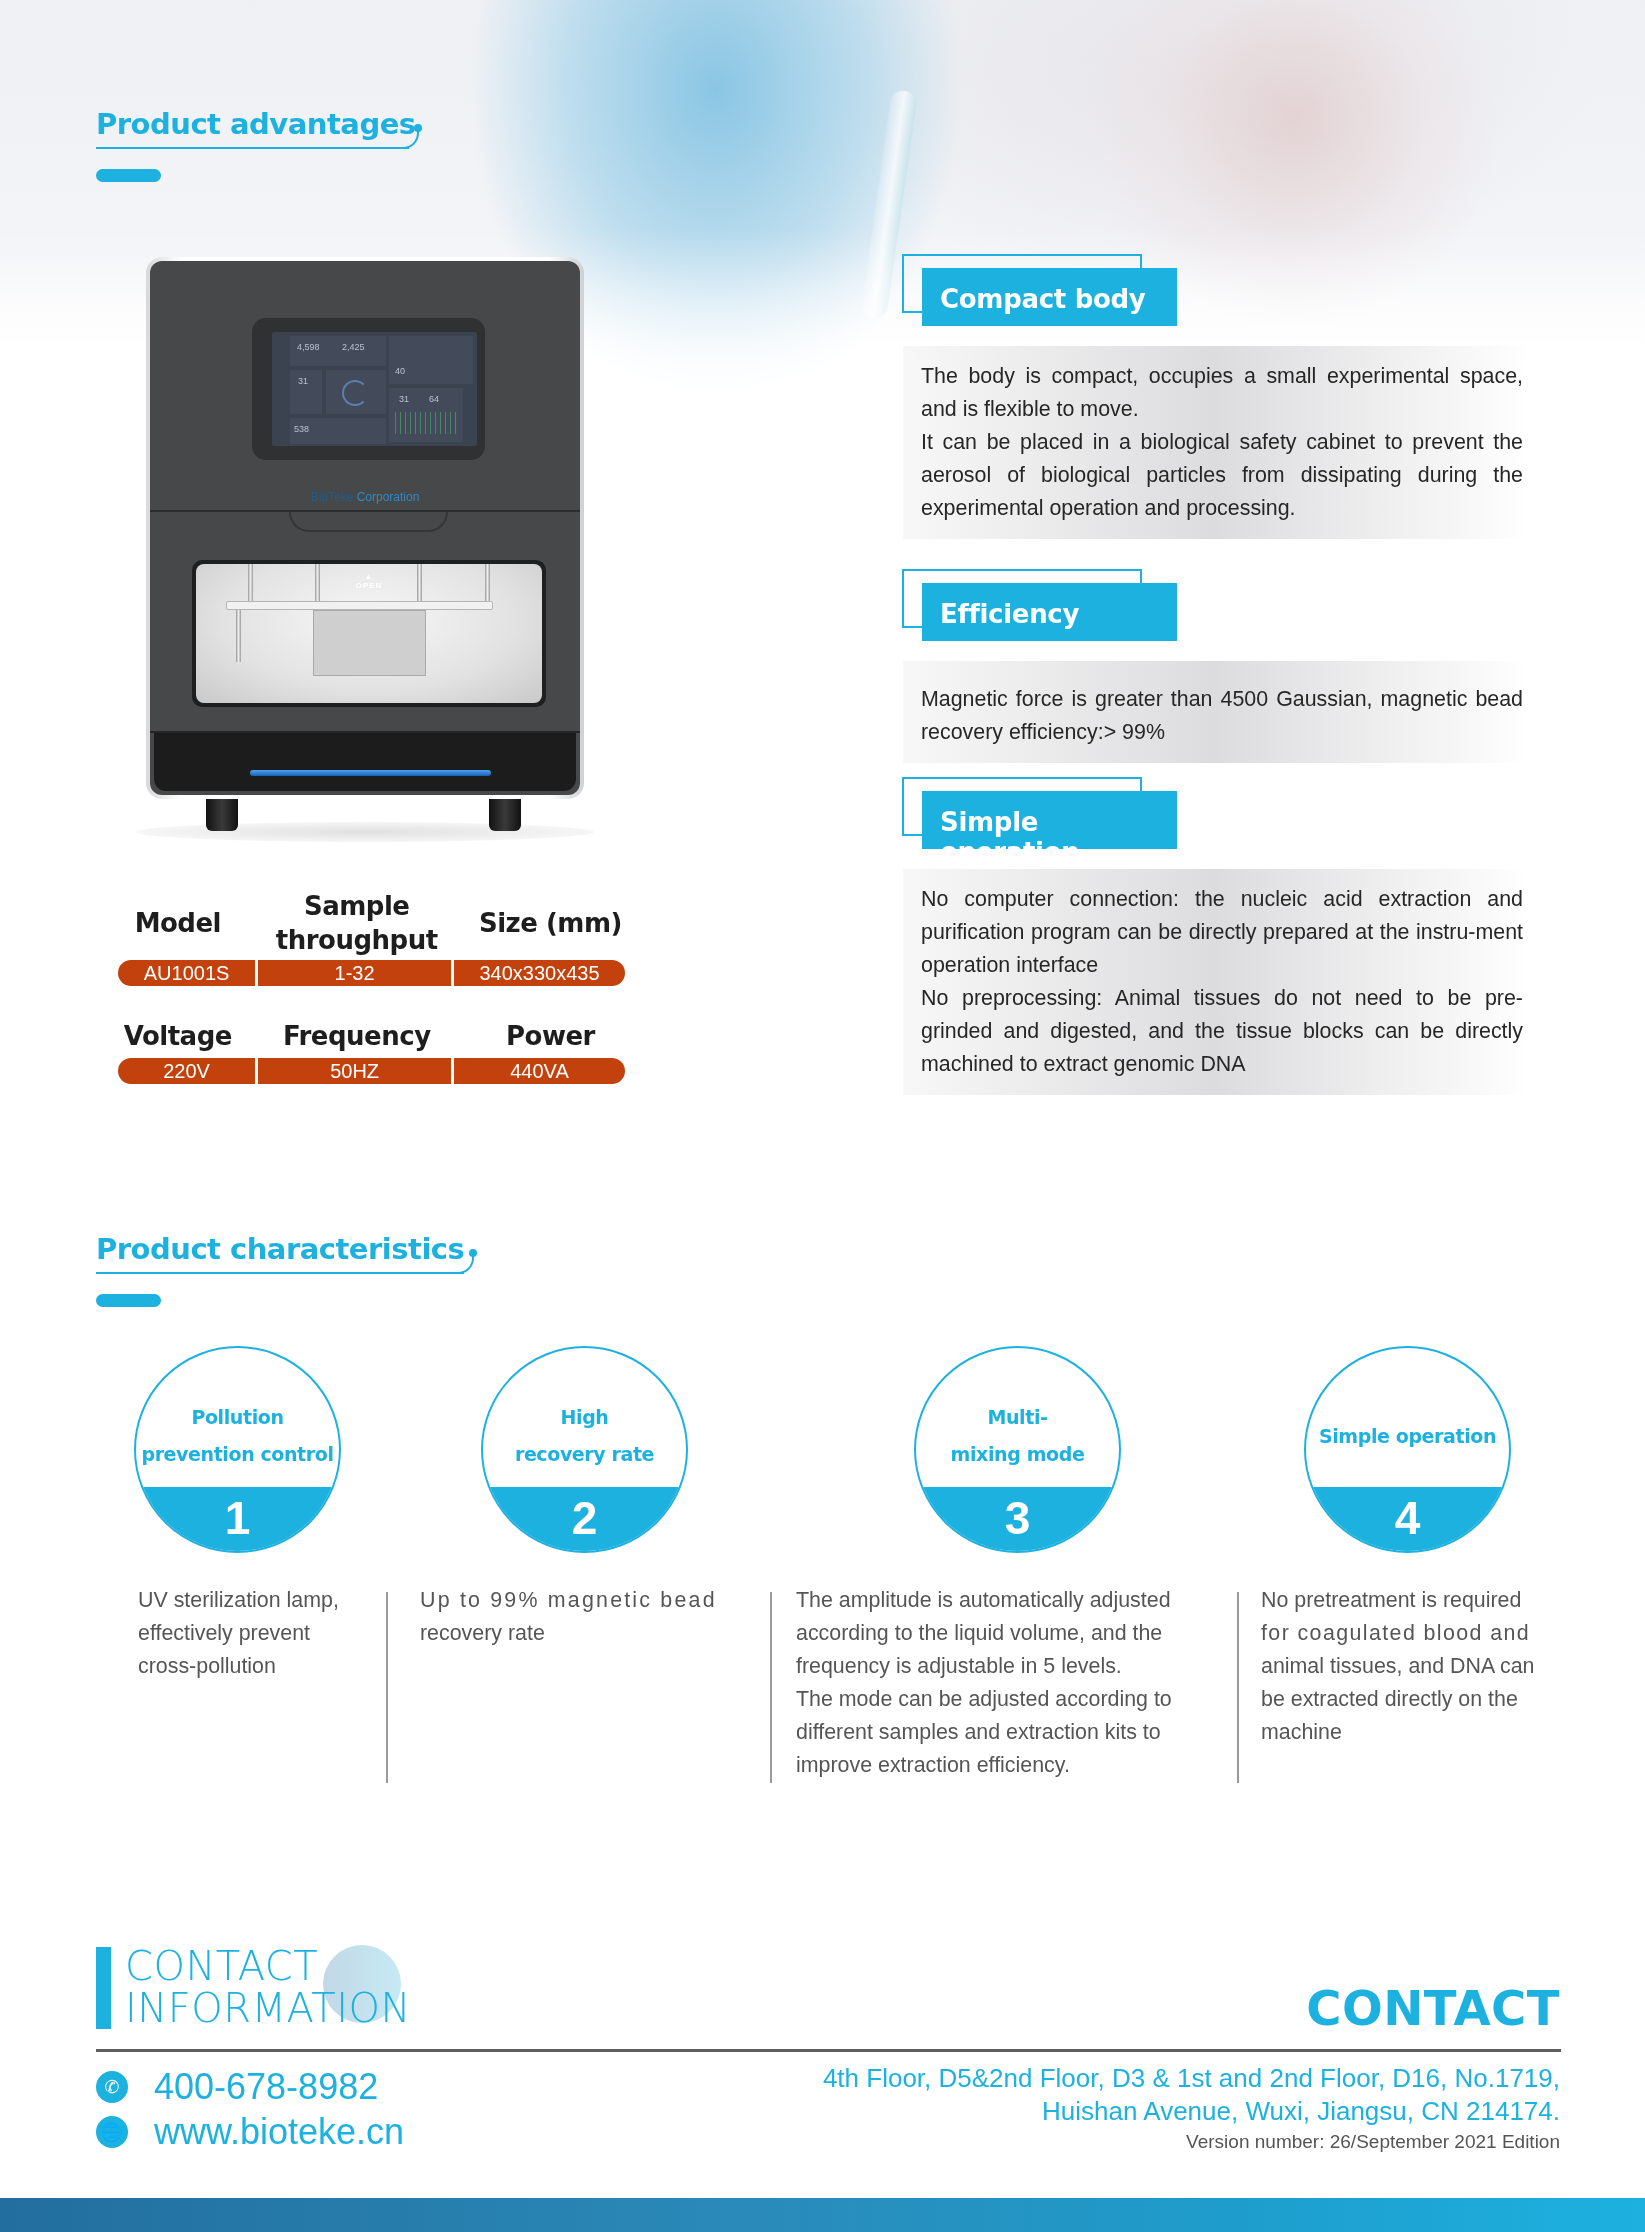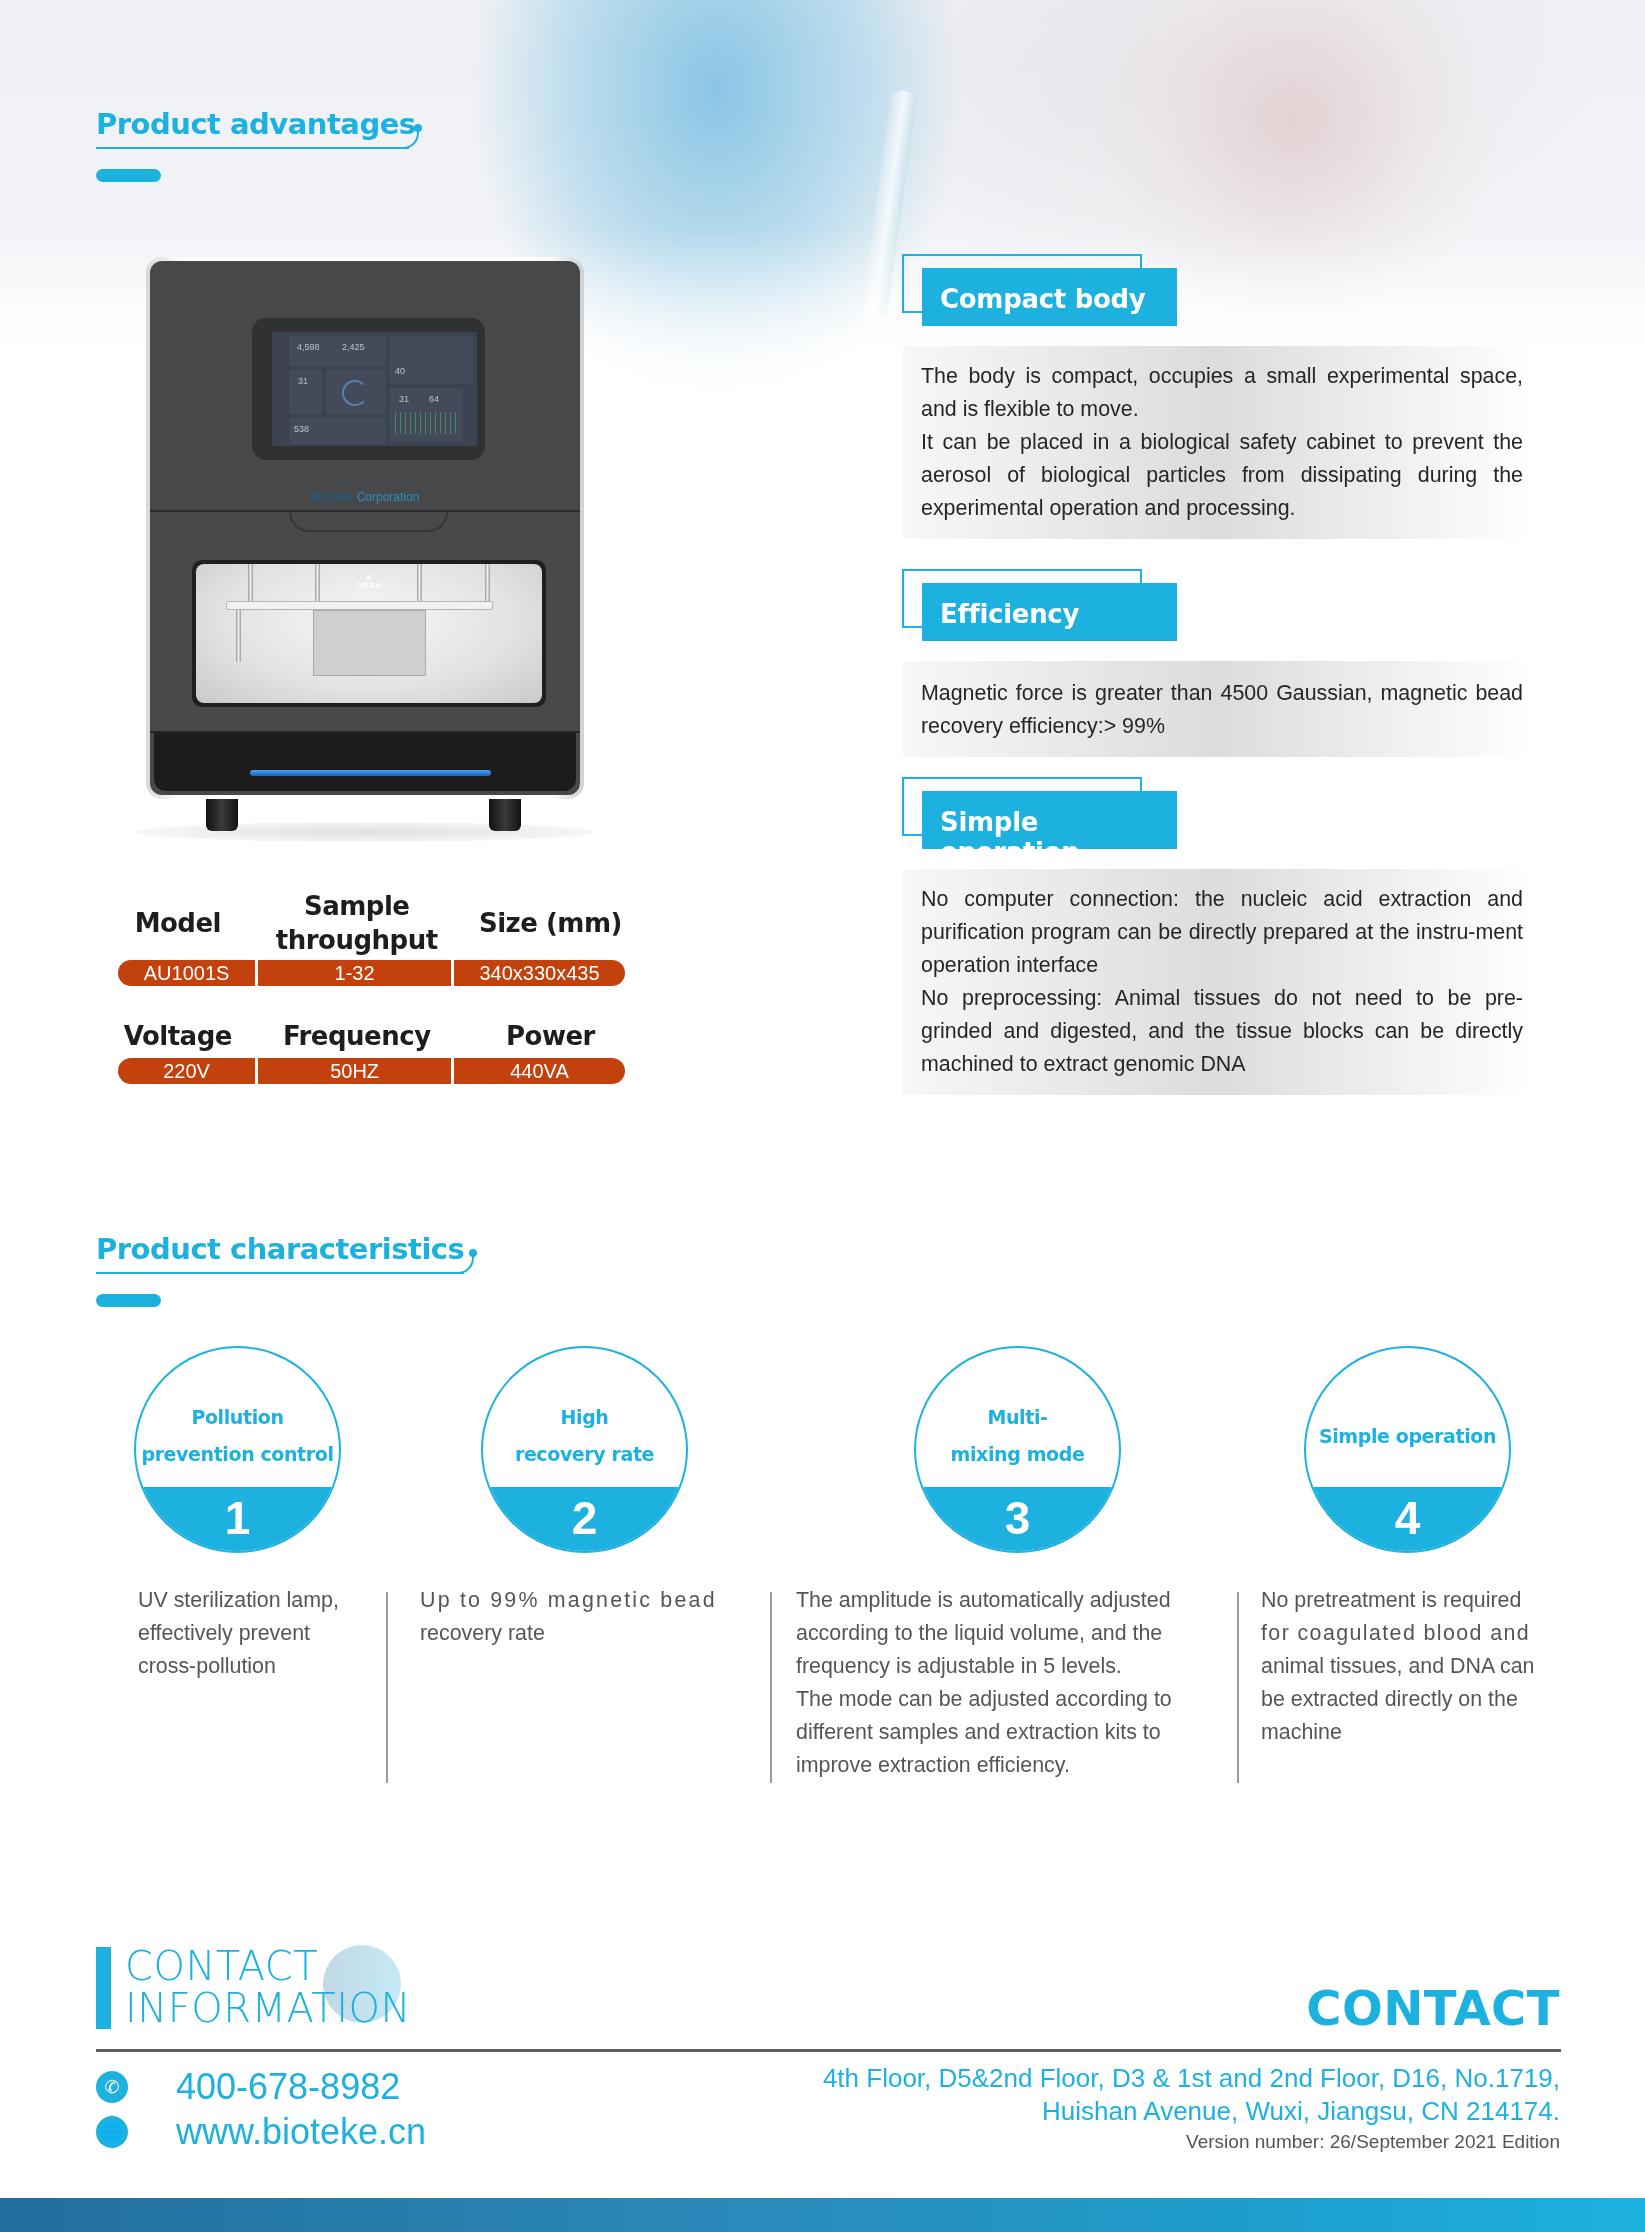--- a/index.html
+++ b/index.html
@@ -165,21 +165,21 @@
   .contact-right {
     position:absolute; right: 86px; top: 1980px; color: #1db1e0;
     font-family: "DejaVu Sans", sans-serif; font-weight: bold; font-size: 48px; letter-spacing: 0.5px;
   }
   .contact-line { position:absolute; left: 96px; top: 2049px; width: 1465px; height: 3px; background: #5f5f5f; }
   .contact-row { position:absolute; left: 96px; display:flex; align-items:center; }
   .contact-row .ic {
     width: 32px; height: 32px; border-radius: 50%; background: #1db1e0; color: #fff;
     display:flex; align-items:center; justify-content:center; font-size: 18px;
   }
-  .contact-row .txt { margin-left: 48px; color: #1db1e0; font-size: 36px; }
+  .contact-row .txt { margin-left: 26px; color: #1db1e0; font-size: 36px; }
   .address {
     position:absolute; right: 86px; top: 2062px; text-align: right; color: #1db1e0;
     font-size: 26px; line-height: 33px;
   }
   .version { position:absolute; right: 86px; top: 2131px; color: #555; font-size: 19px; }
   .bottom-bar {
     position:absolute; left: 0; top: 2198px; width: 1646px; height: 35px;
     background: linear-gradient(90deg, #226e9e 0%, #2a8ab9 45%, #1e9dcc 75%, #1db1e0 100%);
   }
 </style>
@@ -276,21 +276,21 @@
 </div>
 <div class="feat-text" style="top:346px; padding-top:14px; padding-bottom:14px;">
   <p>The body is compact, occupies a small experimental space, and is flexible to move.</p>
   <p>It can be placed in a biological safety cabinet to prevent the aerosol of biological particles from dissipating during the experimental operation and processing.</p>
 </div>
 
 <div class="feat-head" style="top:569px;">
   <div class="outline"></div>
   <div class="box">Efficiency</div>
 </div>
-<div class="feat-text" style="top:661px; padding-top:16px; padding-bottom:14px;">
+<div class="feat-text" style="top:661px; padding-top:22px; padding-bottom:14px;">
   <p>Magnetic force is greater than 4500 Gaussian, magnetic bead recovery efficiency:&gt; 99%</p>
 </div>
 
 <div class="feat-head" style="top:777px;">
   <div class="outline"></div>
   <div class="box">Simple operation</div>
 </div>
 <div class="feat-text" style="top:869px; padding-top:14px; padding-bottom:14px;">
   <p>No computer connection: the nucleic acid extraction and purification program can be directly prepared at the instru-ment operation interface</p>
   <p>No preprocessing: Animal tissues do not need to be pre-grinded and digested, and the tissue blocks can be directly machined to extract genomic DNA</p>

